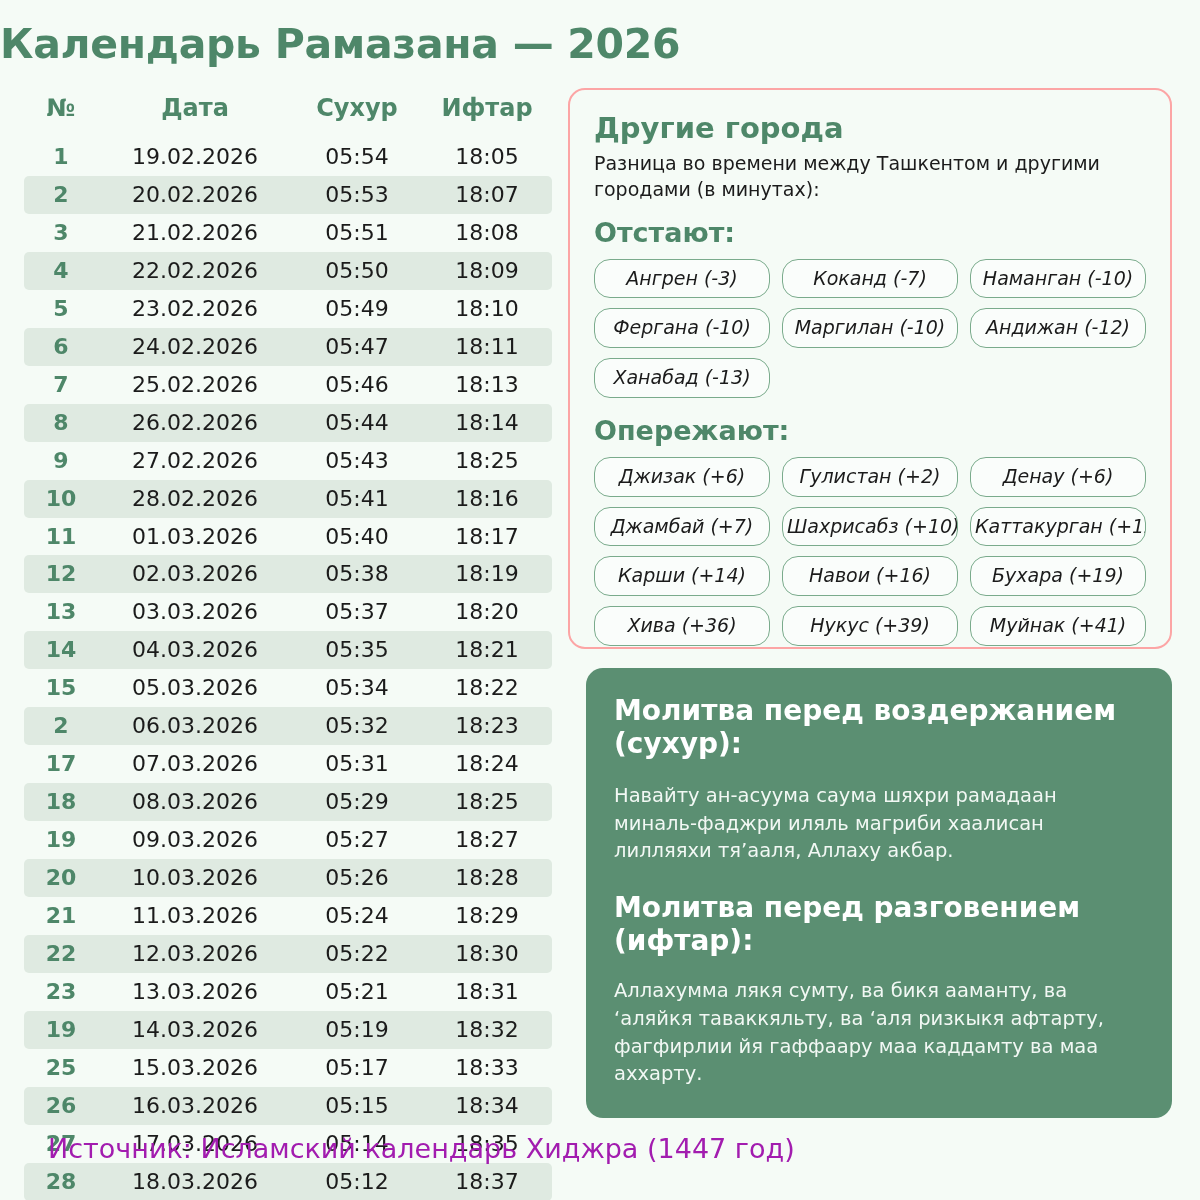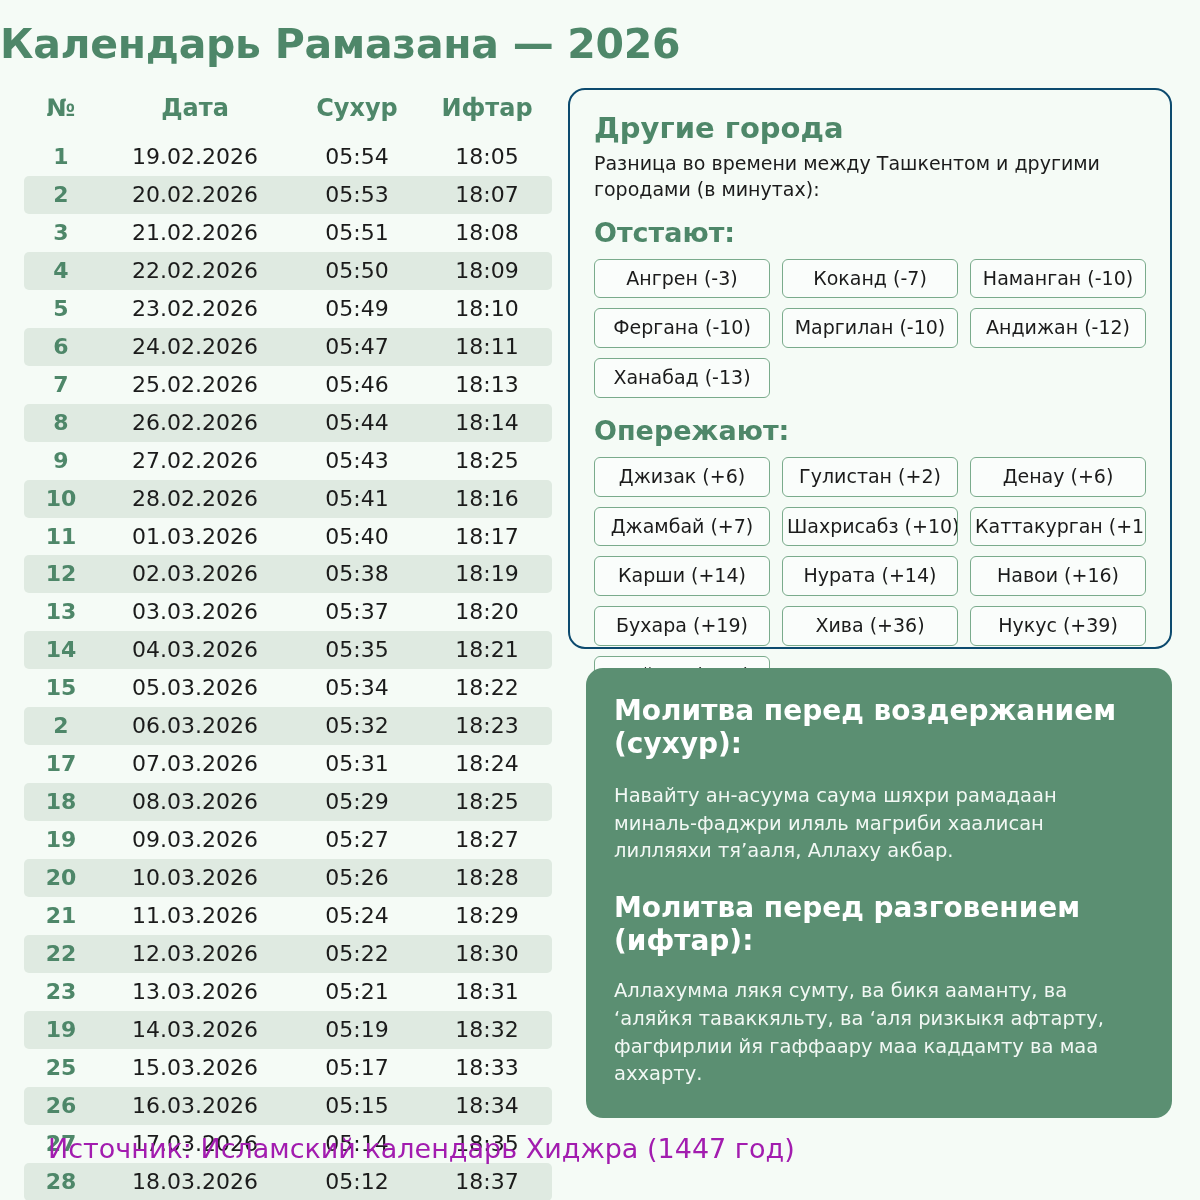--- a/index.html
+++ b/index.html
@@ -98,21 +98,21 @@
     border-top-left-radius: 5px;
     border-bottom-left-radius: 5px;
   }
   .cal-table tbody tr.alt td:last-child {
     border-top-right-radius: 5px;
     border-bottom-right-radius: 5px;
   }
 
   
   .cities-card {
-    border: 2px solid #0c4a6e;
+    border: 2px solid #fca5a5;
     border-radius: 17px;
     background: #f5fbf6;
     padding: 22px 24px 22px 24px;
     flex: 0 0 auto;
     height: 561px;
   }
 
   .cities-title {
     font-size: 29px;
     font-weight: 700;
@@ -138,29 +138,30 @@
   }
 
   .chip-grid {
     display: grid;
     grid-template-columns: repeat(3, 1fr);
     gap: 10px 12px;
   }
 
   .chip {
     border: 1.5px solid #7aab8c;
-    border-radius: 6px;
+    border-radius: 16px;
     background: #fafdfb;
     font-size: 19px;
     color: #1b1b1b;
     text-align: center;
     padding: 8px 4px;
     line-height: 1.15;
     white-space: nowrap;
     overflow: hidden;
+    font-style: italic;
   }
 
   .gap-between-groups { height: 18px; }
 
   
   .prayers-panel {
     background: #5b8f72;
     border-radius: 17px;
     color: #ffffff;
     padding: 26px 28px 22px 28px;
@@ -408,21 +409,20 @@
 
       <div class="group-title">Опережают:</div>
       <div class="chip-grid" id="ahead-grid">
           <div class="chip">Джизак (+6)</div>
           <div class="chip">Гулистан (+2)</div>
           <div class="chip">Денау (+6)</div>
           <div class="chip">Джамбай (+7)</div>
           <div class="chip">Шахрисабз (+10)</div>
           <div class="chip">Каттакурган (+12)</div>
           <div class="chip">Карши (+14)</div>
-          <div class="chip">Нурата (+14)</div>
           <div class="chip">Навои (+16)</div>
           <div class="chip">Бухара (+19)</div>
           <div class="chip">Хива (+36)</div>
           <div class="chip">Нукус (+39)</div>
           <div class="chip">Муйнак (+41)</div>
         </div>
     </div>
 
     <div class="prayers-panel">
       <div class="prayer-heading">Молитва перед воздержанием (сухур):</div>

